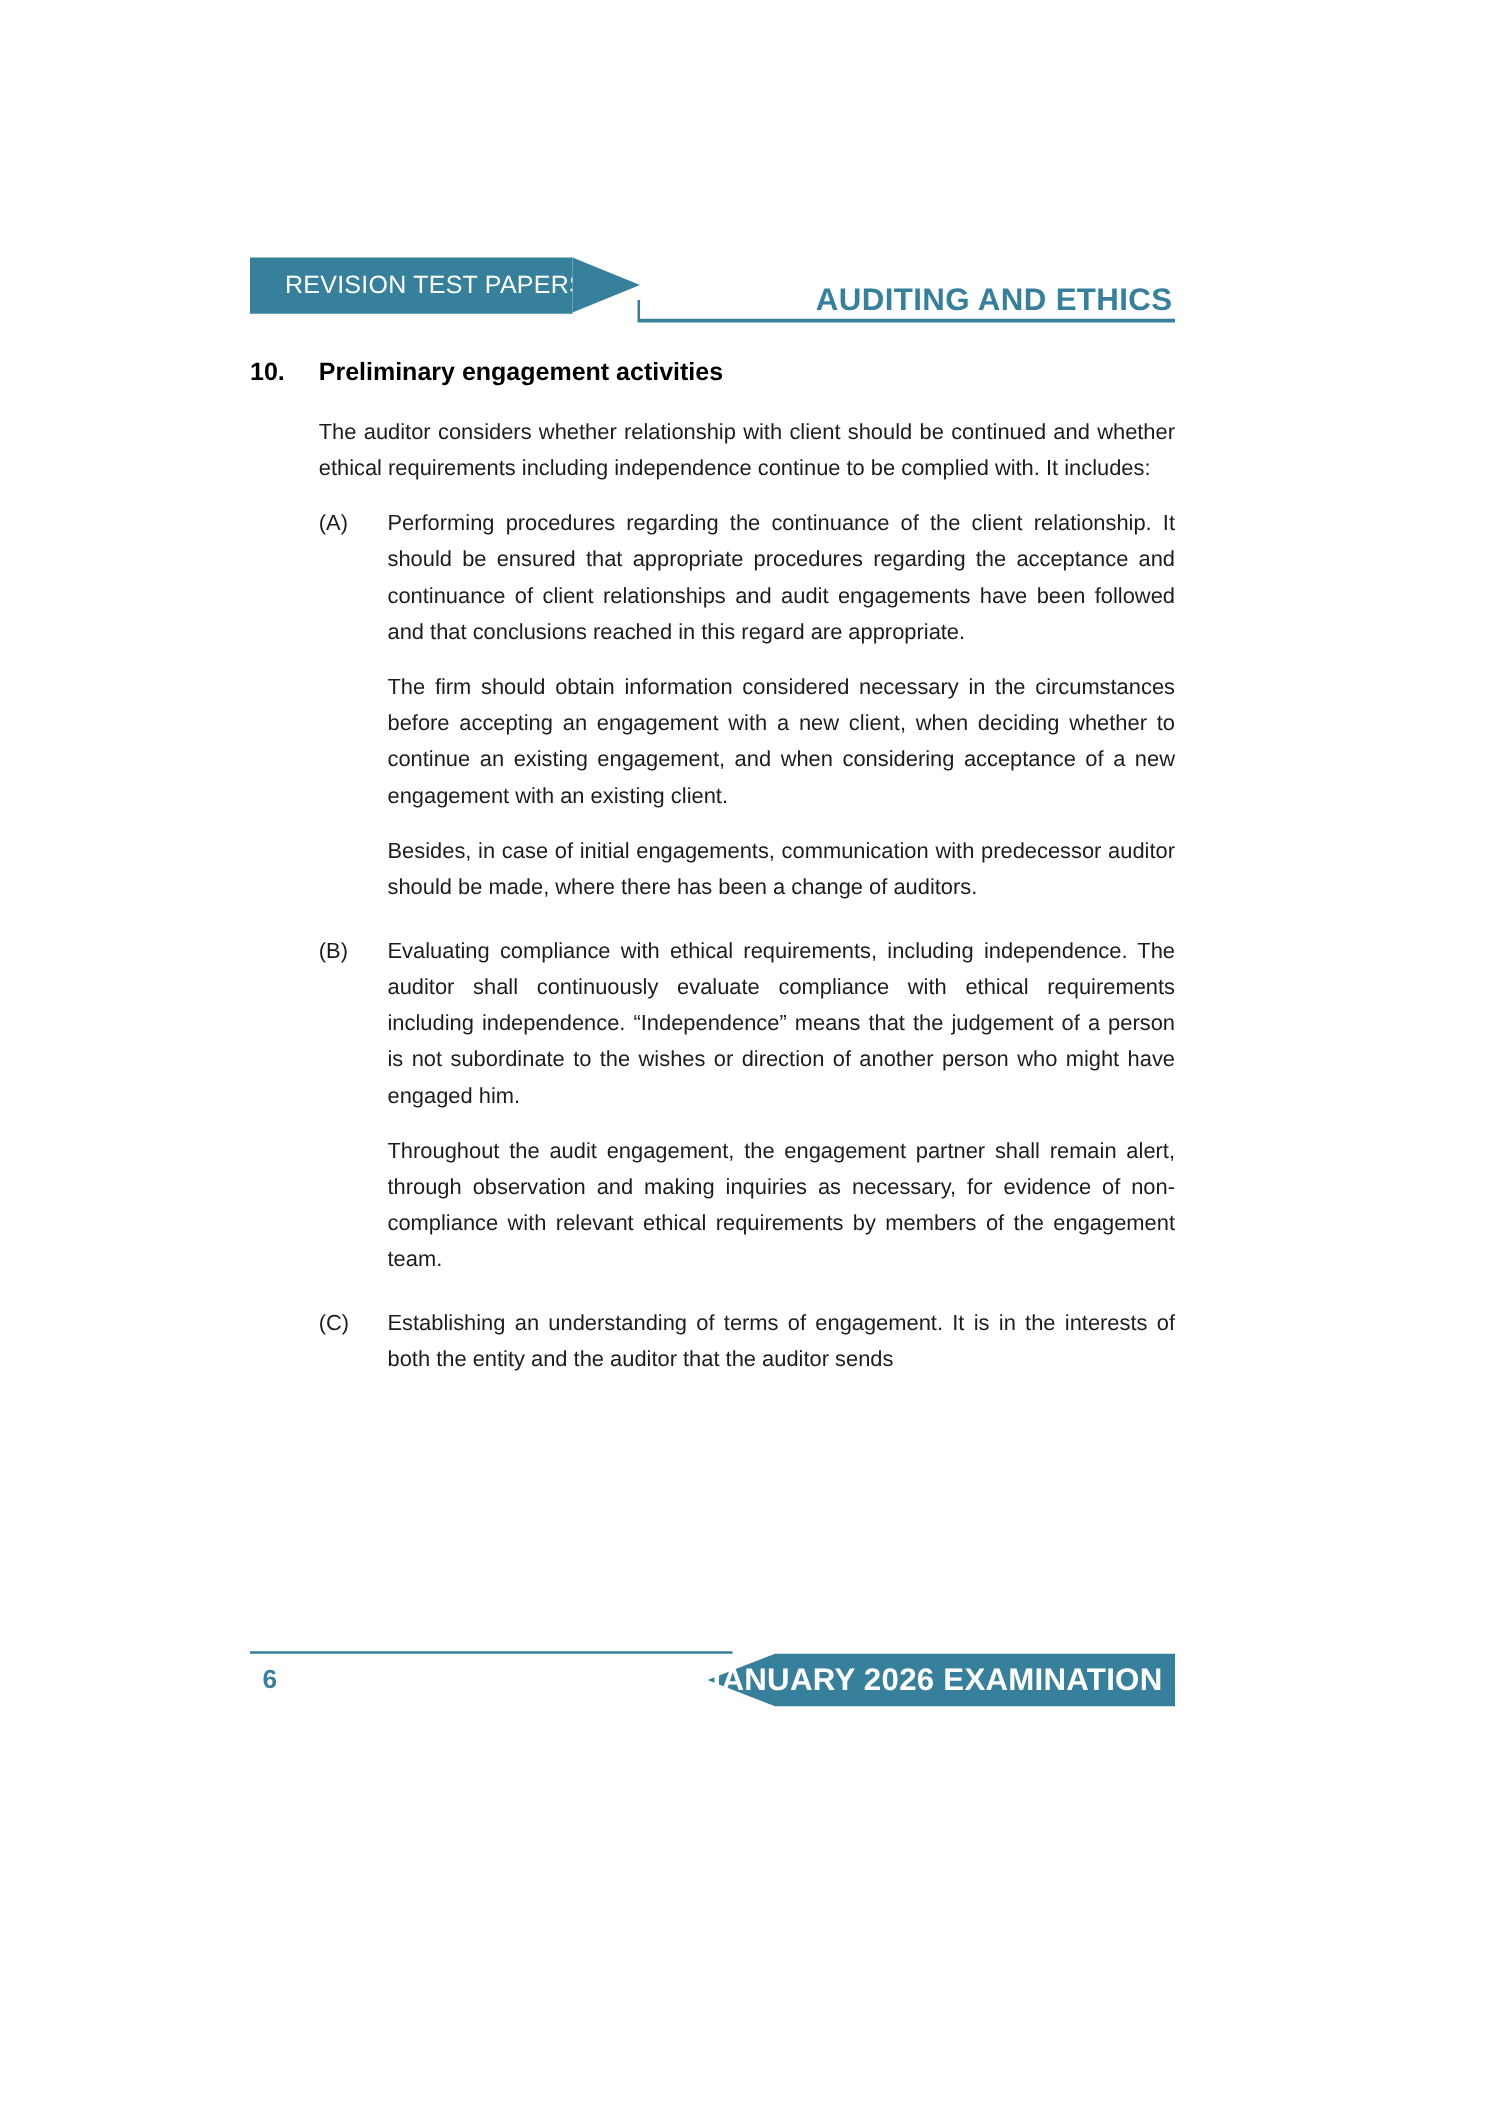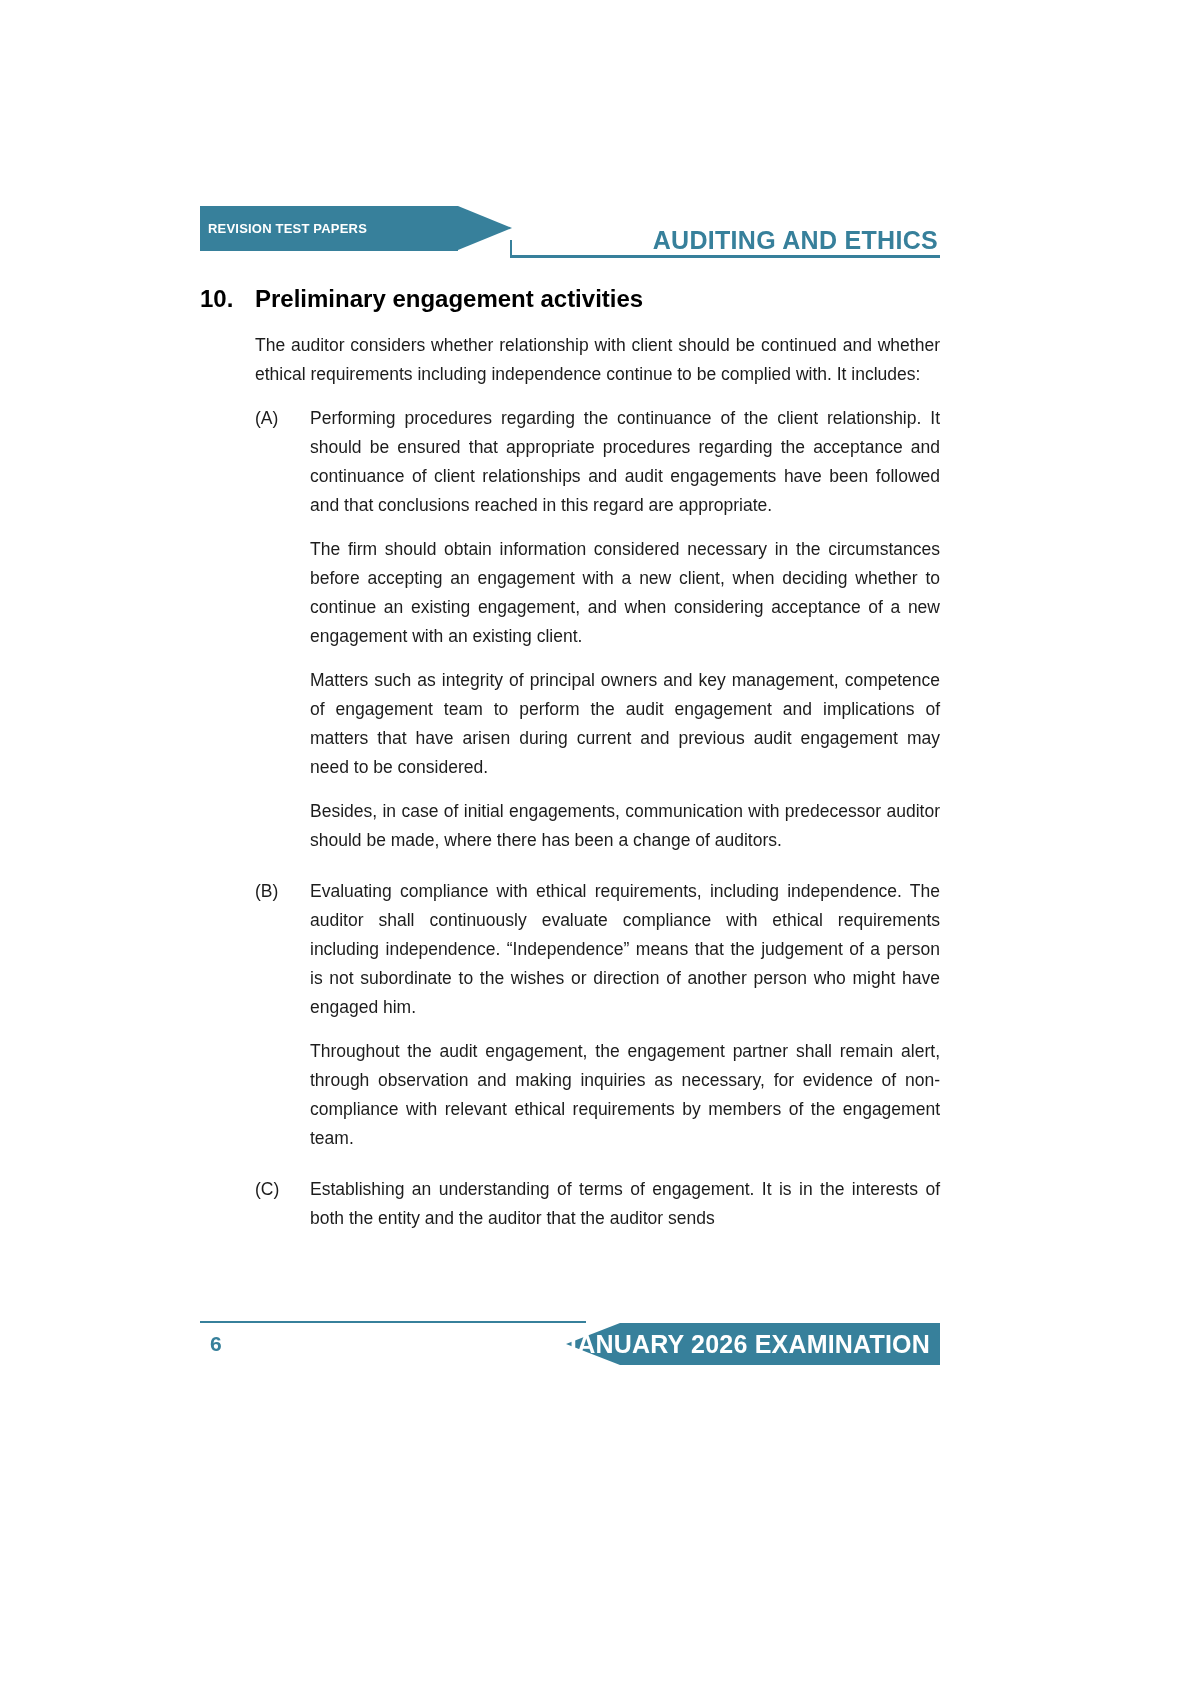--- a/index.html
+++ b/index.html
@@ -17,22 +17,22 @@
     overflow:hidden;
   }
 
   
   .header-banner{
     position:absolute;left:200px;top:206px;
     width:258px;height:45px;
     background:var(--accent);
     color:#ffffff;
     display:flex;align-items:center;
-    padding-left:8px;
-    font-size:13px;font-weight:bold;letter-spacing:.2px;
+    padding-left:28px;
+    font-size:20px;font-weight:normal;letter-spacing:.2px;
     white-space:nowrap;
   }
   .header-banner-arrow{
     position:absolute;left:458px;top:206px;
     width:0;height:0;
     border-top:22.5px solid transparent;
     border-bottom:22.5px solid transparent;
     border-left:54px solid var(--accent);
   }
   .header-tick{
@@ -50,21 +50,21 @@
     width:428px;height:3px;background:var(--accent);
   }
 
   
   .content{
     position:absolute;left:200px;top:284px;width:740px;
     font-size:17.5px;line-height:29px;
   }
   .item-heading{
     display:flex;
-    font-weight:bold;font-size:24px;color:#000;
+    font-weight:bold;font-size:20px;color:#000;
     margin-bottom:18px;
   }
   .item-heading .num{width:55px;flex-shrink:0;}
   .item-body{margin-left:55px;}
   .para{
     text-align:justify;
     margin-bottom:15px;
   }
   .point{
     display:flex;
@@ -123,21 +123,20 @@
 
     <div class="item-body">
 
       <p class="para">The auditor considers whether relationship with client should be continued and whether ethical requirements including independence continue to be complied with.  It includes:</p>
 
       <div class="point">
         <span class="plabel">(A)</span>
         <div class="ptext">
           <p class="para">Performing procedures regarding the continuance of the client relationship. It should be ensured that appropriate procedures regarding the acceptance and continuance of client relationships and audit engagements have been followed and that conclusions reached in this regard are appropriate.</p>
           <p class="para">The firm should obtain information considered necessary in the circumstances before accepting an engagement with a new client, when deciding whether to continue an existing engagement, and when considering acceptance of a new engagement with an existing client.</p>
-          <p class="para">Matters such as integrity of principal owners and key management, competence of engagement team to perform the audit engagement and implications of matters that have arisen during current and previous audit engagement may need to be considered.</p>
           <p class="para">Besides, in case of initial engagements, communication with predecessor auditor should be made, where there has been a change of auditors.</p>
         </div>
       </div>
 
       <div class="point">
         <span class="plabel">(B)</span>
         <div class="ptext">
           <p class="para">Evaluating compliance with ethical requirements, including independence. The auditor shall continuously evaluate compliance with ethical requirements including independence. “Independence” means that the judgement of a person is not subordinate to the wishes or direction of another person who might have engaged him.</p>
           <p class="para">Throughout the audit engagement, the engagement partner shall remain alert, through observation and making inquiries as necessary, for evidence of non-compliance with relevant ethical requirements by members of the engagement team.</p>
         </div>

